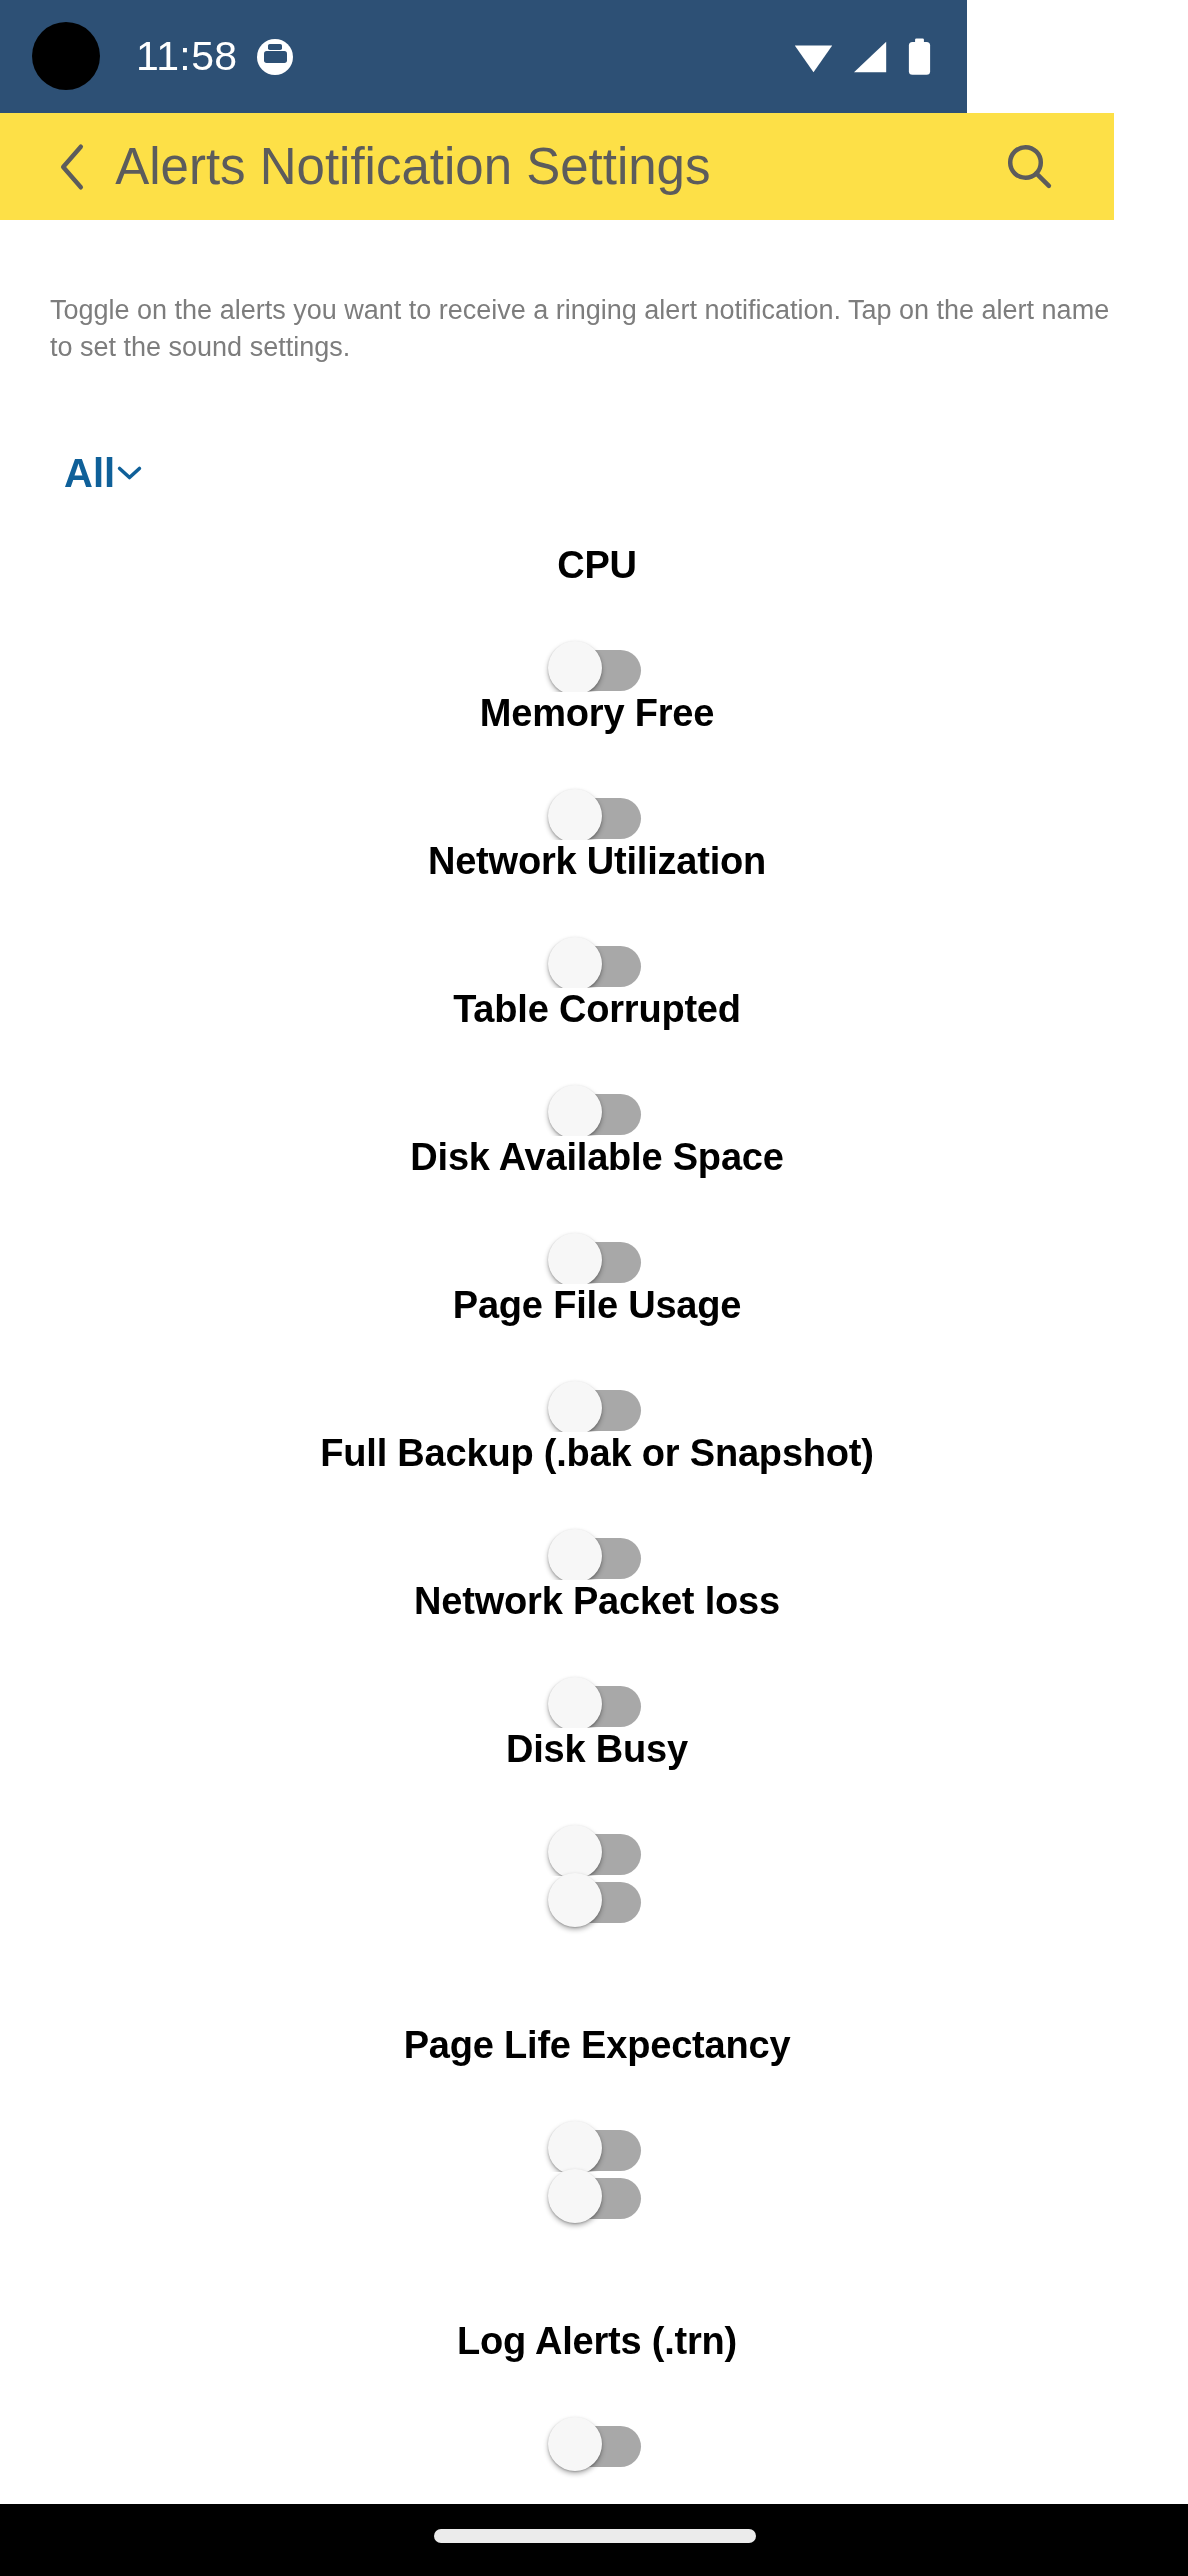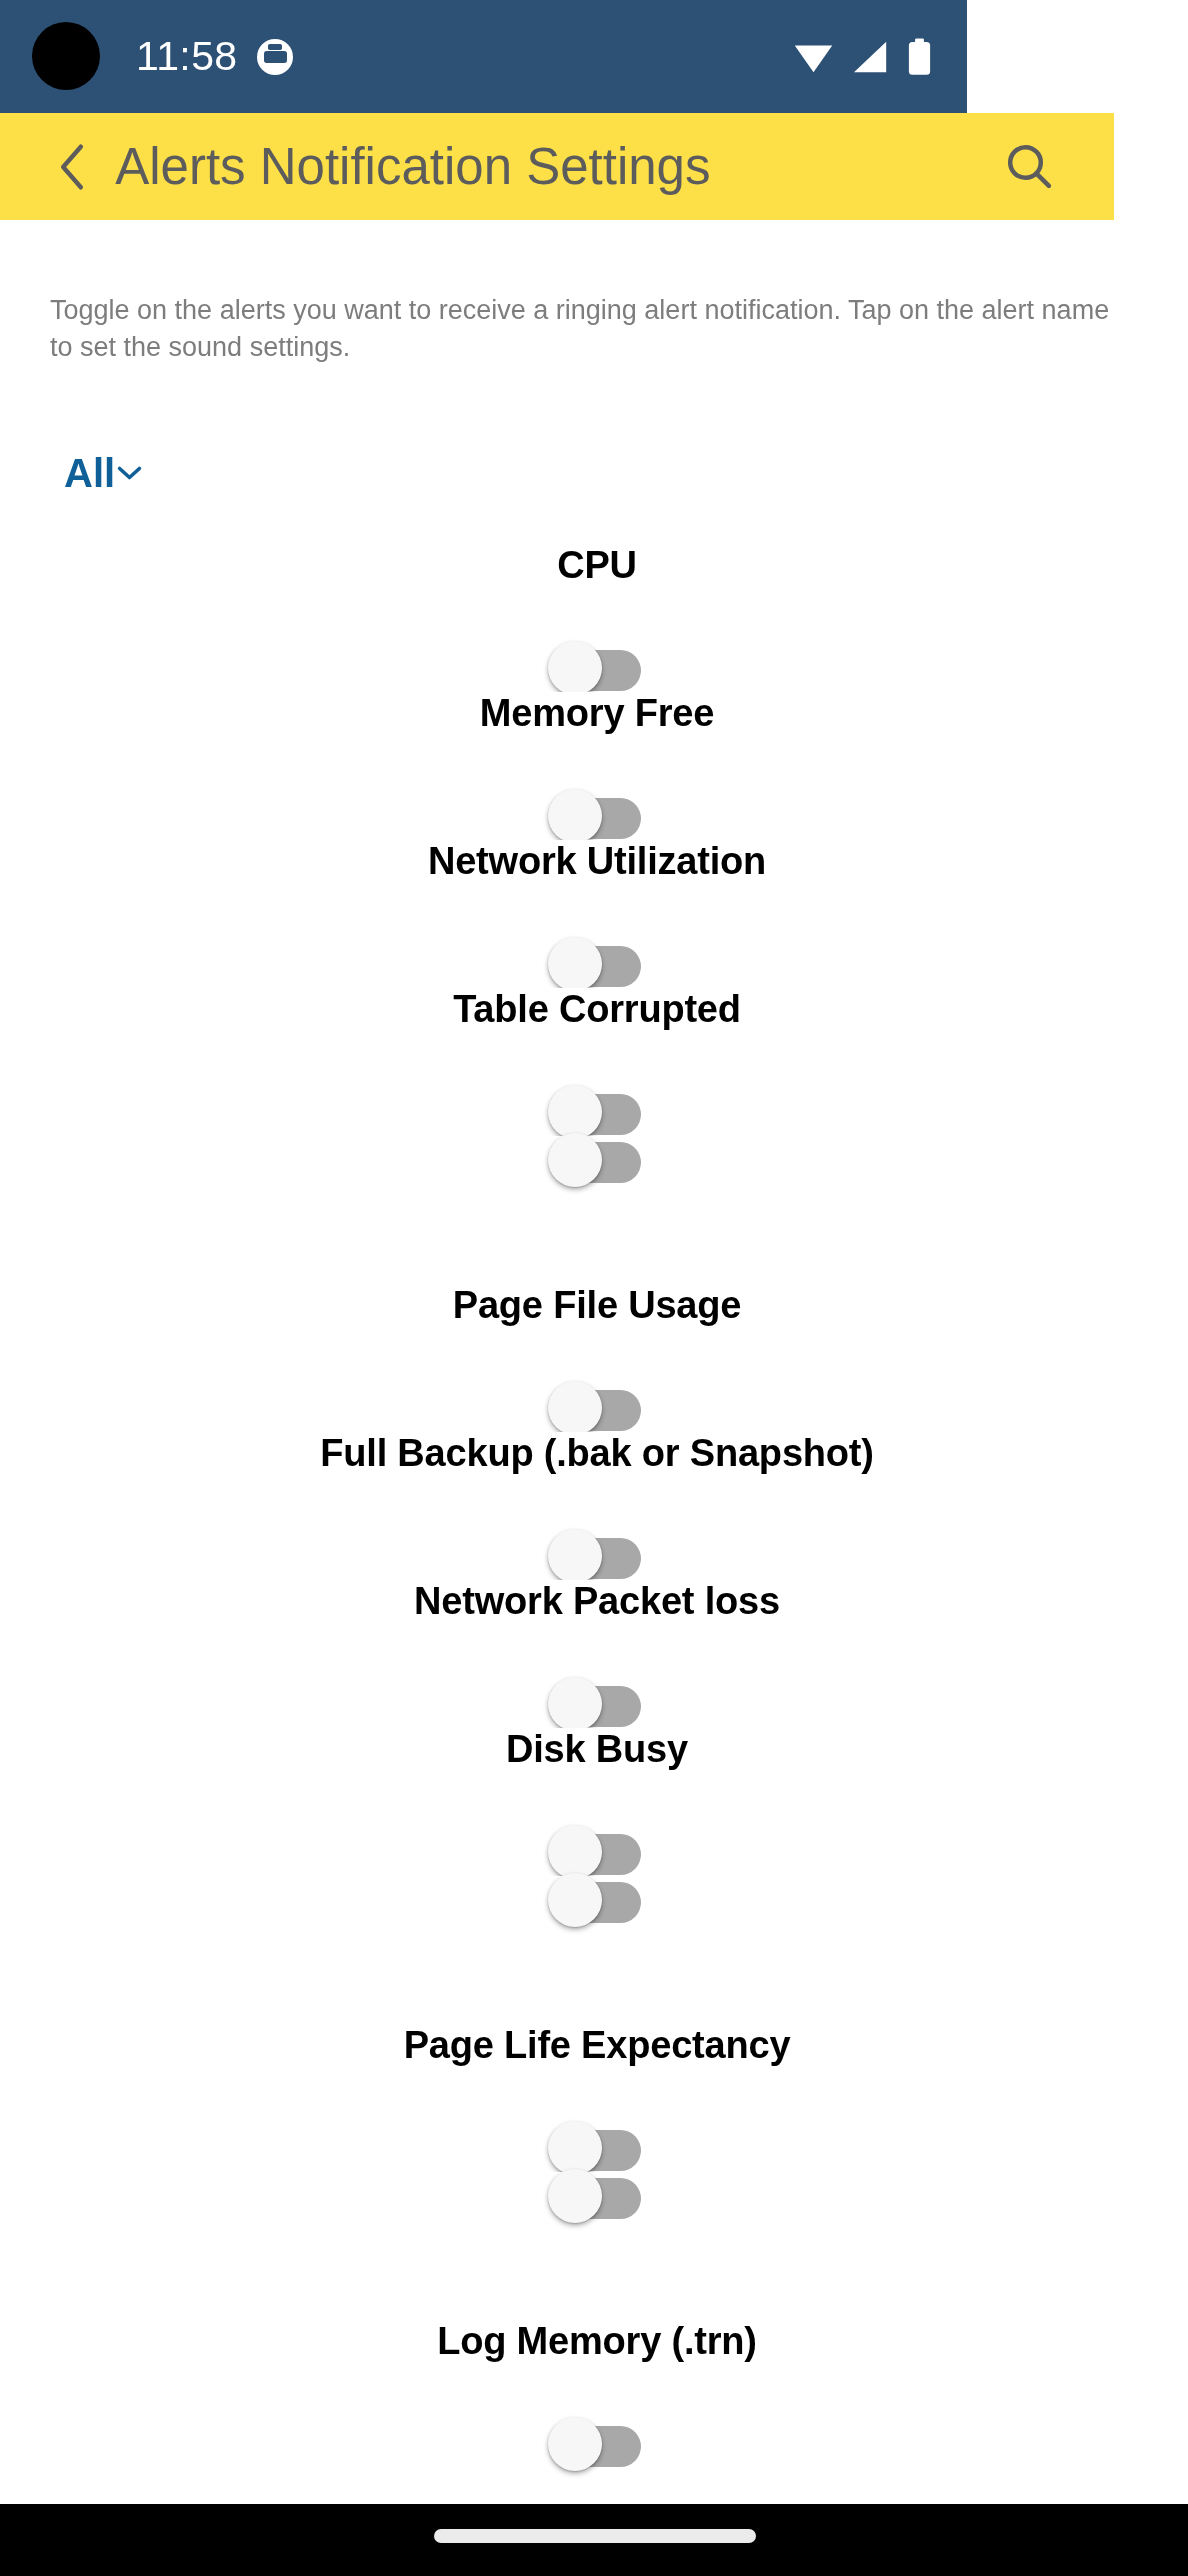--- a/index.html
+++ b/index.html
@@ -249,20 +249,21 @@
       </div>
     </div>
     <div class="alert-row">
       <div class="alert-label">Table Corrupted</div>
       <div class="toggle">
         <div class="track"></div>
         <div class="knob"></div>
       </div>
     </div>
     <div class="alert-row">
+      <div class="alert-label">Disk Available Space</div>
       <div class="toggle">
         <div class="track"></div>
         <div class="knob"></div>
       </div>
     </div>
     <div class="alert-row">
       <div class="alert-label">Page File Usage</div>
       <div class="toggle">
         <div class="track"></div>
         <div class="knob"></div>
@@ -302,21 +303,21 @@
         <div class="knob"></div>
       </div>
     </div>
     <div class="alert-row">
       <div class="toggle">
         <div class="track"></div>
         <div class="knob"></div>
       </div>
     </div>
     <div class="alert-row">
-      <div class="alert-label">Log Memory (.trn)</div>
+      <div class="alert-label">Log Alerts (.trn)</div>
       <div class="toggle">
         <div class="track"></div>
         <div class="knob"></div>
       </div>
     </div>
   </div>
 
 <div id="nav-bar">
   <div id="gesture-pill"></div>
 </div>

